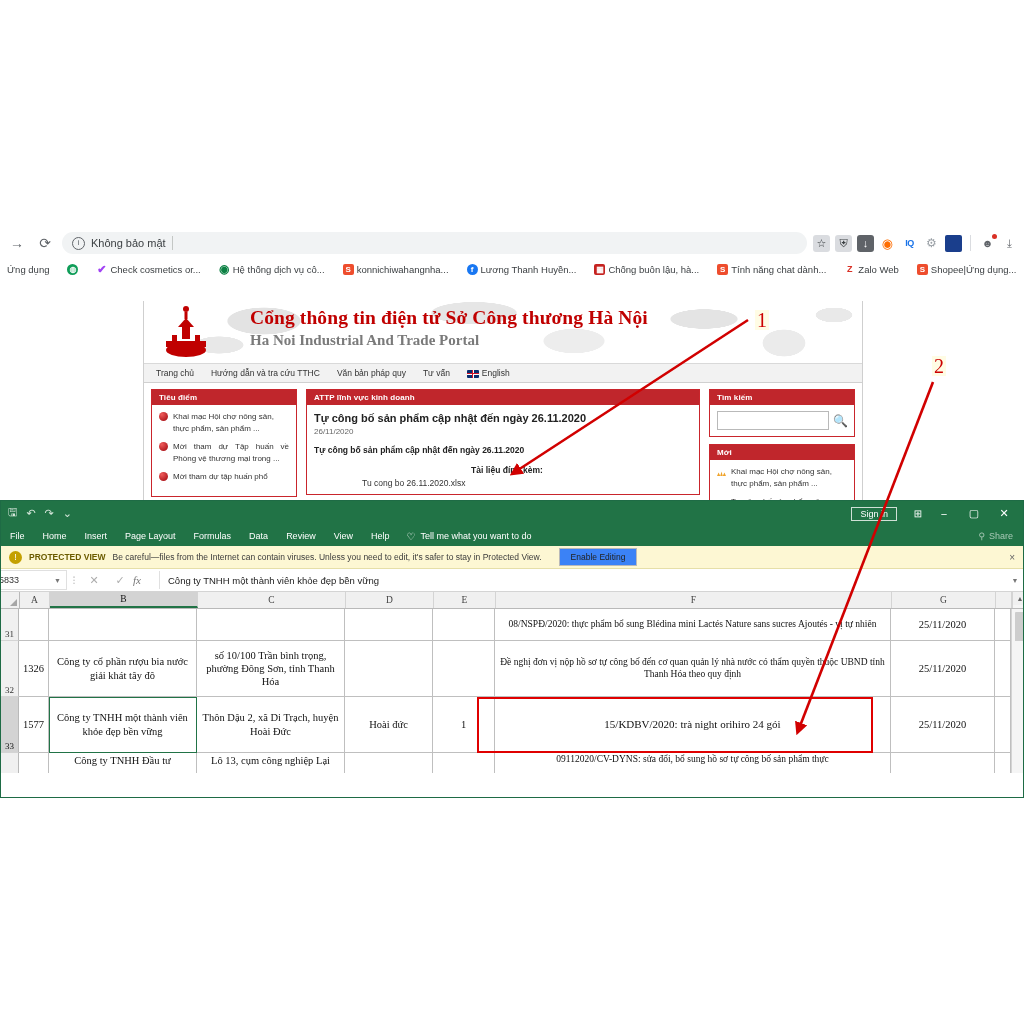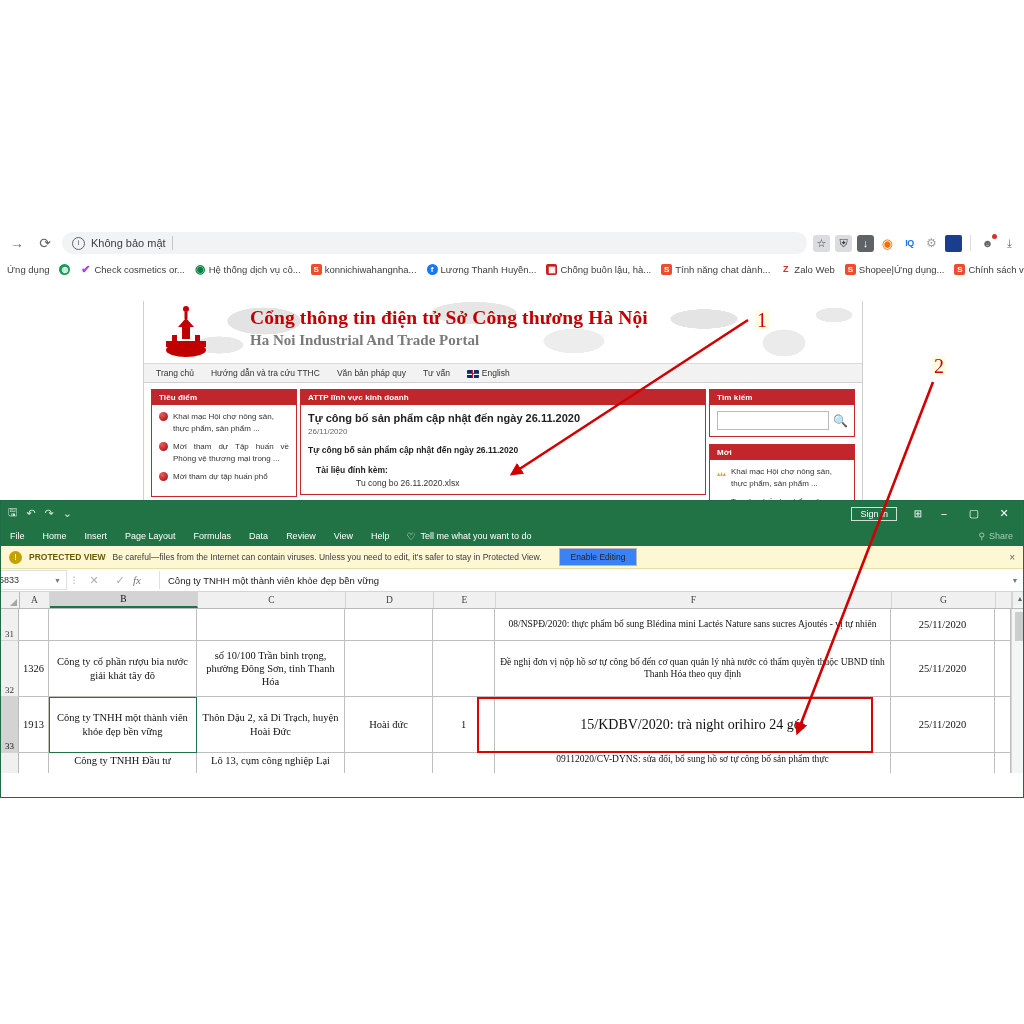--- a/index.html
+++ b/index.html
@@ -45,21 +45,21 @@
   .ti.gray-gear{color:#9aa0a6;font-size:12px;}
   .avatar-dot{position:relative;}
   .avatar-dot::after{
     content:"";position:absolute;top:-1px;right:-1px;width:5px;height:5px;
     border-radius:50%;background:#d93025;
   }
   .vline{width:1px;height:16px;background:#dadce0;margin:0 3px;}
 
   
   .bookmark-row{
-    height:22px;display:flex;align-items:center;gap:0px;
+    height:22px;display:flex;align-items:center;gap:8px;
     padding:0 2px;background:#ffffff;font-size:9.5px;color:#3c4043;
     overflow:hidden;white-space:nowrap;
   }
   .bm{display:flex;align-items:center;gap:3px;padding:0 5px;flex:0 0 auto;}
   .bm-label{font-size:9.5px;color:#3c4043;}
   .favicon{width:11px;height:11px;border-radius:2px;flex:0 0 auto;
     display:flex;align-items:center;justify-content:center;font-size:8px;color:#fff;font-weight:bold;}
   .fv-globe{background:#0f9d58;border-radius:50%;}
   .fv-check{background:#ffffff;color:#a142f4;font-size:11px;}
   .fv-green{background:#ffffff;color:#0b8043;font-size:12px;}
@@ -114,21 +114,21 @@
   .site-nav span.navitem{font-size:8.5px;color:#333;white-space:nowrap;}
   .uk-flag{
     width:12px;height:8px;display:inline-block;position:relative;
     background:#0b2e6f;vertical-align:middle;margin-right:3px;border-radius:1px;overflow:hidden;
   }
   .uk-flag::before{content:"";position:absolute;left:0;top:2.8px;width:12px;height:2.4px;background:#fff;}
   .uk-flag::after{content:"";position:absolute;left:4.8px;top:0;width:2.4px;height:8px;background:#fff;}
   .uk-cross{position:absolute;left:5.4px;top:0;width:1.2px;height:8px;background:#cf142b;z-index:2;}
   .uk-cross2{position:absolute;left:0;top:3.4px;width:12px;height:1.2px;background:#cf142b;z-index:2;}
 
-  .site-body{display:flex;gap:3px;padding:6px 7px 0 7px;background:#fff;}
+  .site-body{display:flex;gap:9px;padding:6px 7px 0 7px;background:#fff;}
   .col-left{width:146px;flex:0 0 auto;}
   .col-mid{flex:1 1 auto;min-width:0;}
   .col-right{width:146px;flex:0 0 auto;}
 
   .panel{border:1px solid #c9252c;background:#fff;margin-bottom:7px;}
   .panel-head{
     background:#c0262c;color:#fff;font-size:8px;font-weight:bold;
     padding:3px 7px;letter-spacing:.1px;
   }
   .panel-body{padding:6px 7px;}
@@ -141,21 +141,21 @@
     width:9px;height:8px;flex:0 0 auto;margin-top:2px;
     background:#f0a32a;
     clip-path:polygon(0% 100%,18% 55%,36% 100%,50% 45%,64% 100%,82% 55%,100% 100%);
   }
   .news-text{font-size:8px;color:#333;line-height:1.45;}
   .news-text.just{text-align:justify;}
 
   .art-title{font-size:11px;font-weight:bold;color:#222;line-height:1.3;}
   .art-date{font-size:8px;color:#666;margin-top:2px;}
   .art-lead{font-size:8.5px;font-weight:bold;color:#222;margin-top:9px;}
-  .att-label{font-size:8.5px;font-weight:bold;color:#222;margin-top:10px;padding-left:8px;}
+  .att-label{font-size:8.5px;font-weight:bold;color:#222;margin-top:10px;padding-left:8px;text-align:center;}
   .att-file{font-size:8.5px;color:#333;margin-top:3px;padding-left:48px;}
 
   .search-box{display:flex;align-items:center;gap:5px;padding:6px 7px;}
   .search-input{
     flex:1 1 auto;height:15px;border:1px solid #b9b9b9;background:#fff;min-width:0;
   }
   .search-icon-btn{
     width:13px;height:13px;flex:0 0 auto;color:#2e8b2e;font-size:12px;
     display:flex;align-items:center;justify-content:center;
   }
@@ -548,26 +548,26 @@
         <div class="cell" style="width:88px"></div>
         <div class="cell" style="width:62px"></div>
         <div class="cell" style="width:396px;font-size:9.5px">Đề nghị đơn vị nộp hồ sơ tự công bố đến cơ quan quản lý nhà nước có thẩm quyền thuộc UBND tỉnh Thanh Hóa  theo quy định</div>
         <div class="cell" style="width:104px">25/11/2020</div>
         <div class="cell" style="width:16px"></div>
         <div class="scroll-col"></div>
       </div>
 
       <div class="xrow" style="height:56px;position:relative">
         <div class="rh sel">33</div>
-        <div class="cell" style="width:30px">1913</div>
+        <div class="cell" style="width:30px">1577</div>
         <div class="cell selcell" style="width:148px">Công ty TNHH một thành viên khỏe đẹp bền vững</div>
         <div class="cell" style="width:148px">Thôn Dậu 2, xã Di Trạch, huyện Hoài Đức</div>
         <div class="cell" style="width:88px">Hoài đức</div>
         <div class="cell" style="width:62px">1</div>
-        <div class="cell" style="width:396px;font-size:14px">15/KDBV/2020: trà night orihiro 24 gói</div>
+        <div class="cell" style="width:396px;font-size:11px">15/KDBV/2020: trà night orihiro 24 gói</div>
         <div class="cell" style="width:104px">25/11/2020</div>
         <div class="cell" style="width:16px"></div>
         <div class="scroll-col"></div>
         <div class="redbox" style="left:476px;top:0px;width:396px;height:56px"></div>
       </div>
 
       <div class="xrow" style="height:26px">
         <div class="rh"></div>
         <div class="cell" style="width:30px"></div>
         <div class="cell" style="width:148px;align-items:flex-start">Công ty TNHH Đầu tư</div>

